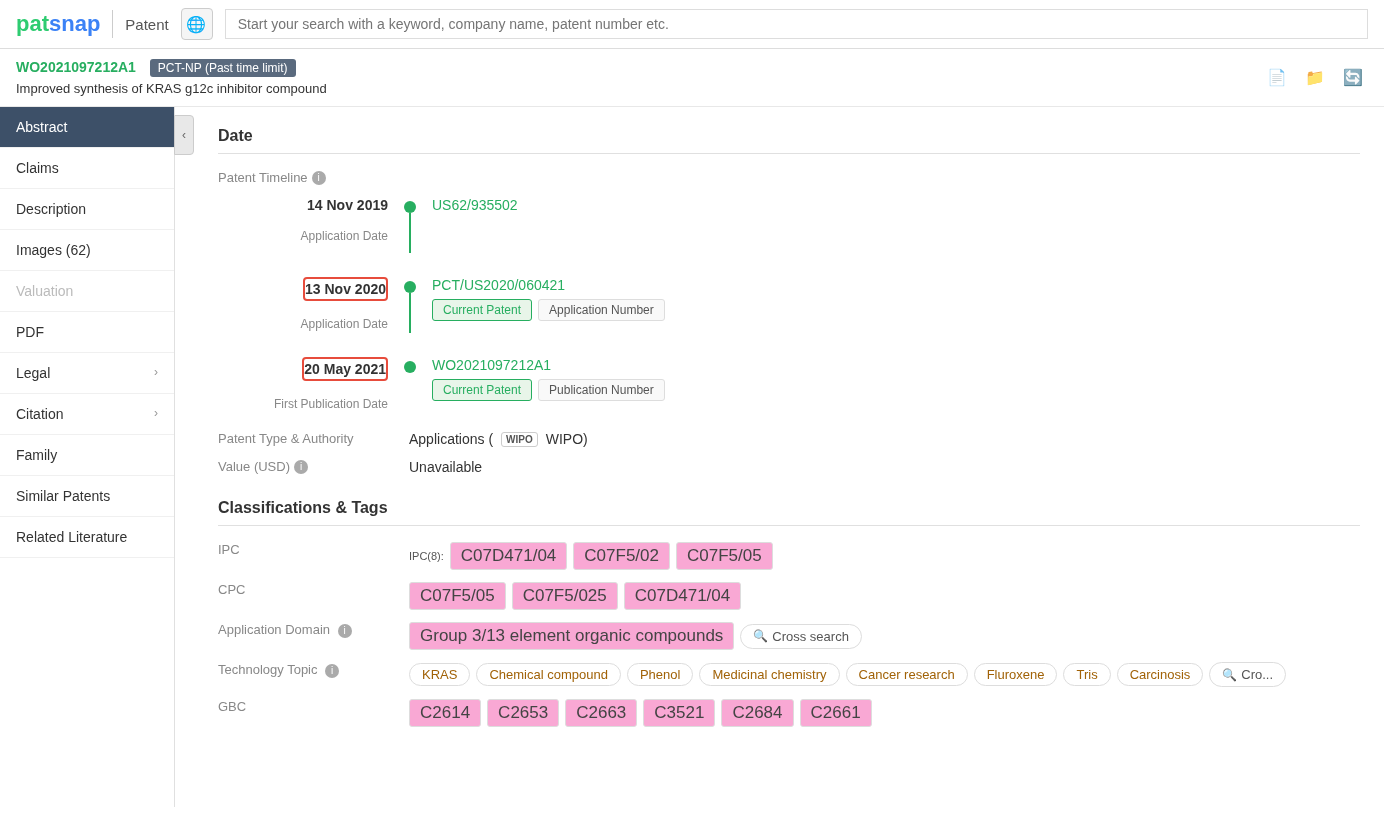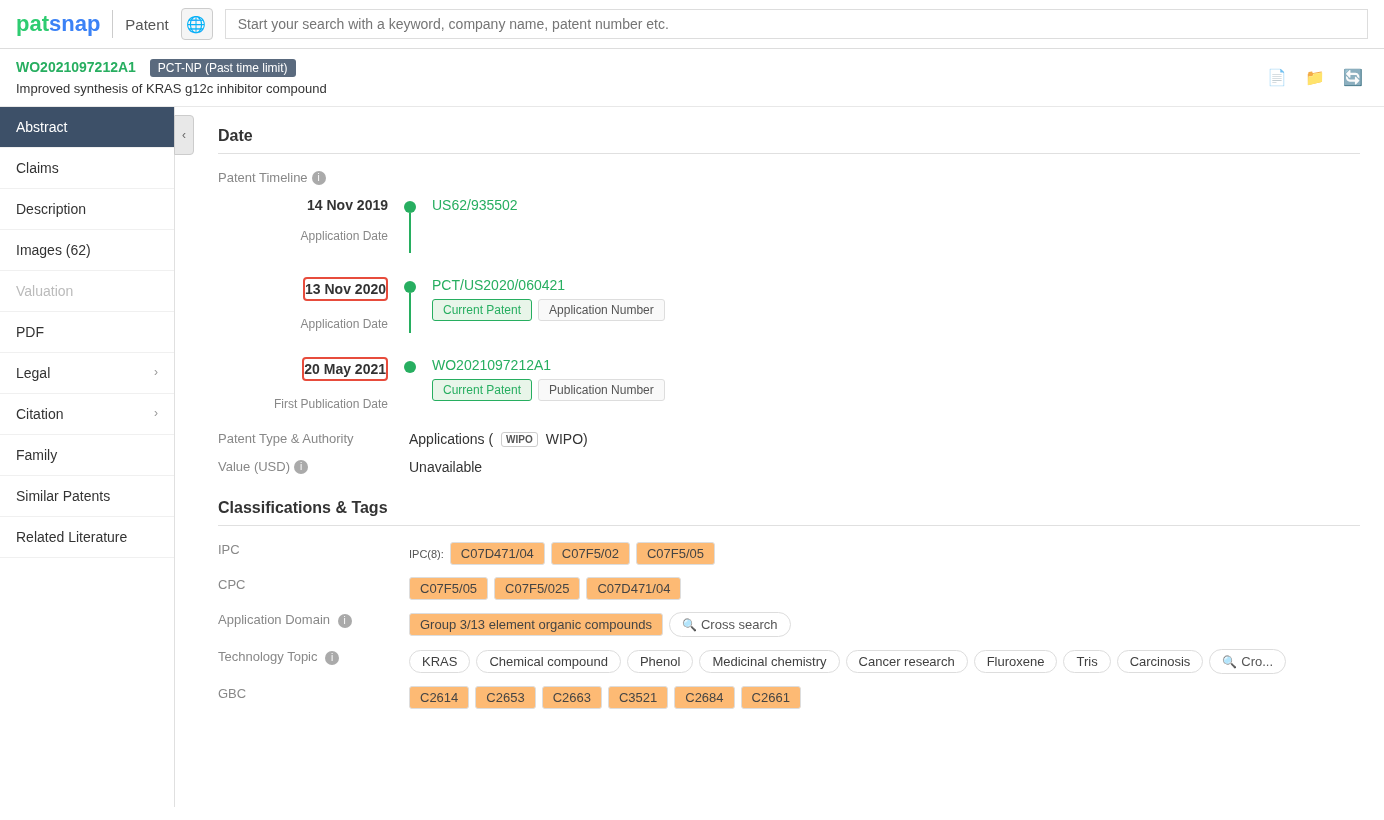--- a/index.html
+++ b/index.html
@@ -295,24 +295,24 @@
     .class-label {
       min-width: 175px;
       font-size: 13px;
       color: #888;
     }
     .class-tags { display: flex; gap: 6px; flex-wrap: wrap; align-items: center; }
     .class-tag {
       display: inline-block;
       padding: 3px 10px;
       border-radius: 3px;
-      font-size: 13px;
+      font-size: 17px;
       border: 1px solid #ddd;
       color: #444;
-      background: #fdba74;
+      background: #f9a8d4;
     }
     .class-tag-prefix {
       font-size: 11px;
       color: #555;
       text-align: center;
     }
     .cross-search-btn {
       display: inline-flex;
       align-items: center;
       gap: 4px;
@@ -326,21 +326,21 @@
     }
     .cross-search-btn .search-icon { font-size: 12px; }
 
     .tech-tags { display: flex; gap: 6px; flex-wrap: wrap; align-items: center; }
     .tech-tag {
       display: inline-block;
       padding: 3px 12px;
       border-radius: 14px;
       font-size: 13px;
       border: 1px solid #ddd;
-      color: #404040;
+      color: #a16207;
       background: #fff;
     }
 
     
     .sidebar-wrapper {
       display: flex;
     }
   </style>
 </head>
 <body>

